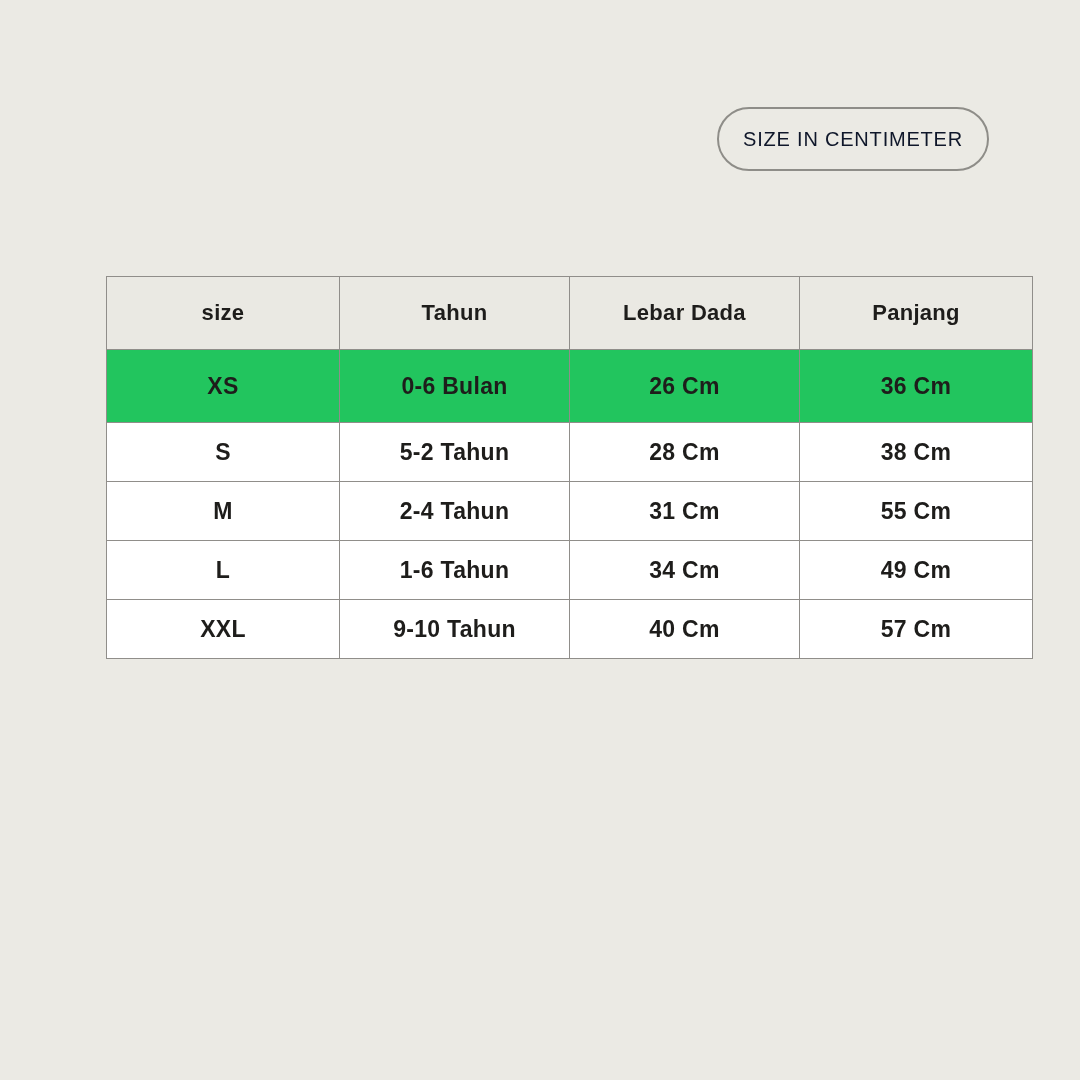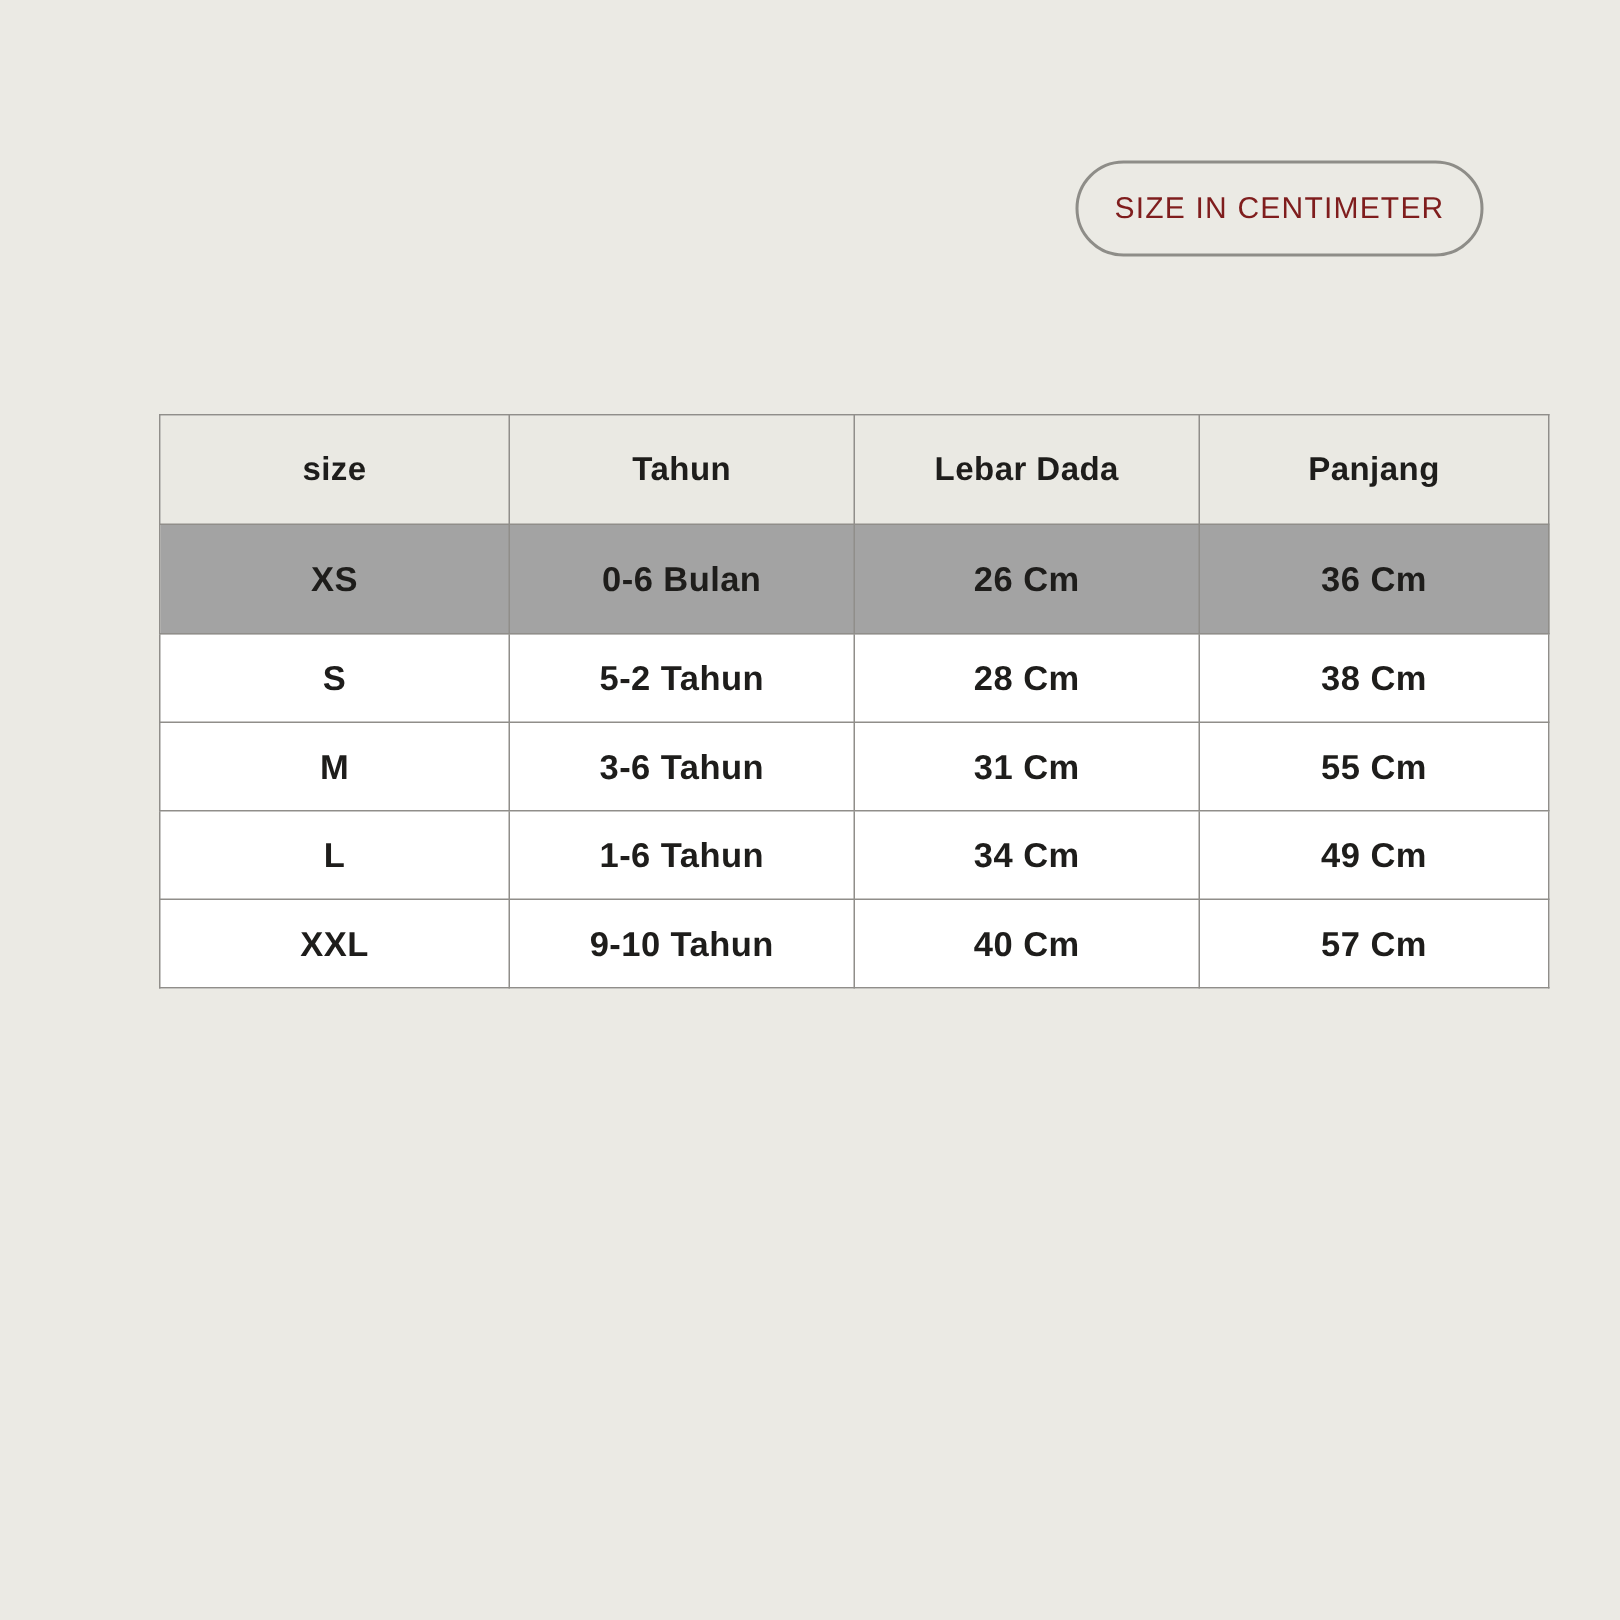--- a/index.html
+++ b/index.html
@@ -22,21 +22,21 @@
     width: 272px;
     height: 64px;
     border: 2px solid #8E8D88;
     border-radius: 34px;
     display: flex;
     align-items: center;
     justify-content: center;
     font-size: 20px;
     font-weight: 500;
     letter-spacing: 0.8px;
-    color: #7f1d1d;
+    color: #0f172a;
     box-sizing: border-box;
     background: transparent;
   }
   table.size-chart {
     position: absolute;
     left: 106px;
     top: 276px;
     width: 926px;
     border-collapse: collapse;
     table-layout: fixed;
@@ -58,21 +58,21 @@
     letter-spacing: 0.3px;
   }
   table.size-chart td {
     height: 58px;
     font-size: 23px;
     font-weight: bold;
     letter-spacing: 0.3px;
     background: #FFFFFF;
   }
   table.size-chart tr.highlight td {
-    background: #a3a3a3;
+    background: #22c55e;
     height: 72px;
   }
 </style>
 </head>
 <body>
 
 <div class="badge">
   <span>SIZE IN CENTIMETER</span>
 </div>
 
@@ -99,21 +99,21 @@
       <td>36 Cm</td>
     </tr>
     <tr>
       <td>S</td>
       <td>5-2 Tahun</td>
       <td>28 Cm</td>
       <td>38 Cm</td>
     </tr>
     <tr>
       <td>M</td>
-      <td>3-6 Tahun</td>
+      <td>2-4 Tahun</td>
       <td>31 Cm</td>
       <td>55 Cm</td>
     </tr>
     <tr>
       <td>L</td>
       <td>1-6 Tahun</td>
       <td>34 Cm</td>
       <td>49 Cm</td>
     </tr>
     <tr>

